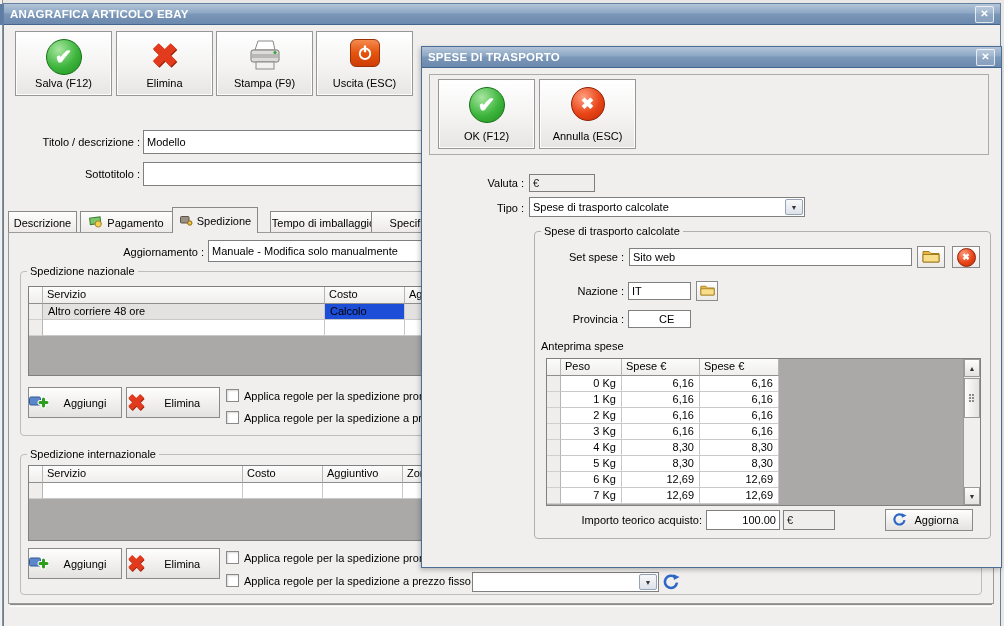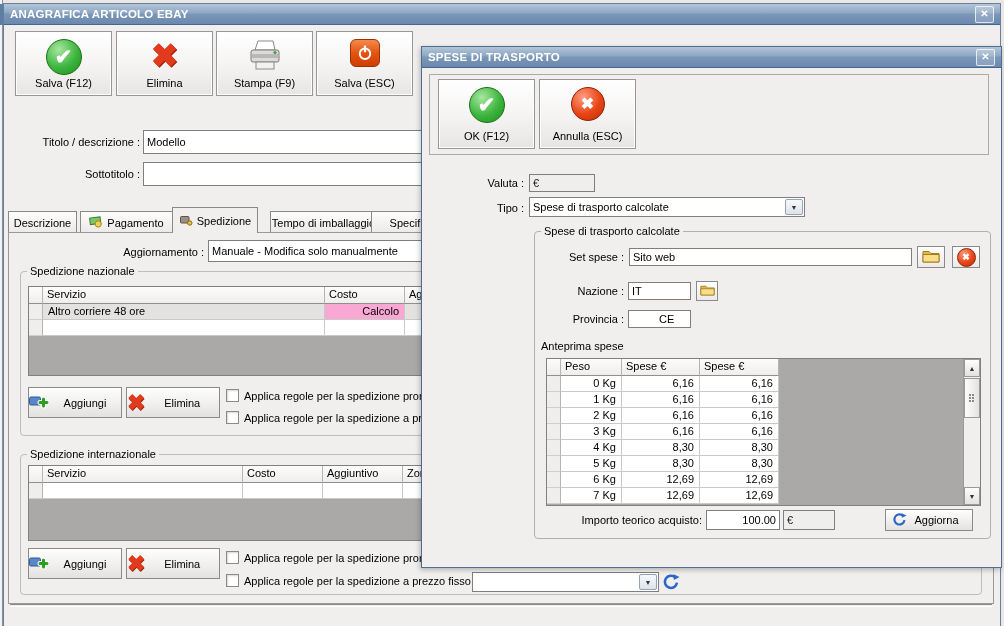--- a/index.html
+++ b/index.html
@@ -119,21 +119,21 @@
     </span>
     <span class="lbl">Stampa (F9)</span>
   </div>
   <div class="abs bigbtn" style="left:312px;top:27px;width:97px;height:65px;">
     <span class="exiticon">
       <svg width="18" height="18" viewBox="0 0 24 24">
         <circle cx="12" cy="13" r="7" fill="none" stroke="#ffffff" stroke-width="2.6"></circle>
         <line x1="12" y1="2" x2="12" y2="11" stroke="#ffffff" stroke-width="3"></line>
       </svg>
     </span>
-    <span class="lbl">Salva (ESC)</span>
+    <span class="lbl">Uscita (ESC)</span>
   </div>
 
   <div class="abs lab" style="left:16px;top:126px;width:120px;height:23px;">Titolo / descrizione :</div>
   <div class="abs tb" style="left:139px;top:126px;width:580px;height:24px;">Modello</div>
   <div class="abs lab" style="left:16px;top:158px;width:120px;height:23px;">Sottotitolo :</div>
   <div class="abs tb" style="left:139px;top:158px;width:580px;height:24px;"></div>
 
   <div class="abs tab" style="left:4px;top:207px;width:69px;height:22px;">
     <span>Descrizione</span>
   </div>
@@ -175,21 +175,21 @@
     <div class="ghead">
       <div class="gh selcol" style="width:14px;"></div>
       <div class="gh" style="width:282px;">Servizio</div>
       <div class="gh" style="width:80px;">Costo</div>
       <div class="gh" style="width:264px;">Ag</div>
     </div>
     <div>
         <div class="trow">
           <div class="tsel"></div>
           <div class="tcell" style="width: 282px; background: rgb(227, 226, 225);">Altro corriere 48 ore</div>
-          <div class="tcell" style="width: 80px; text-align: right; background: #f9a8d4;">Calcolo</div>
+          <div class="tcell" style="width: 80px; text-align: left; background: #1d4ed8;">Calcolo</div>
           <div class="tcell" style="width: 264px; text-align: right; background: rgb(227, 226, 225);"></div>
         </div>
       </div>
     <div class="trow">
       <div class="tsel"></div>
       <div class="tcell" style="width:282px;"></div>
       <div class="tcell" style="width:80px;"></div>
       <div class="tcell" style="width:264px;"></div>
     </div>
   </div>

